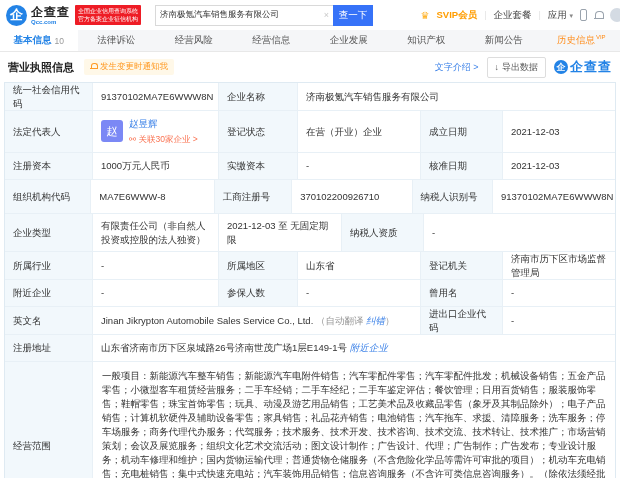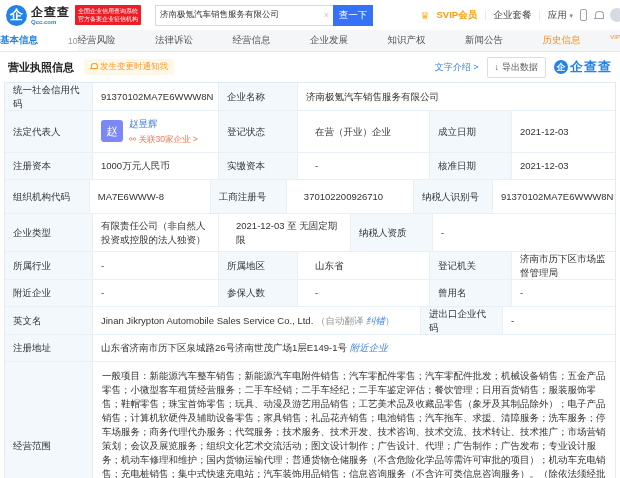--- a/index.html
+++ b/index.html
@@ -31,21 +31,21 @@
   .caret { font-size:7px; color:#888; }
   .phone-ico { width:7px; height:12px; border:1px solid #9aa3ad; border-radius:2px; }
   .bell { position:relative; width:9px; height:9px; }
   .bell:before { content:""; position:absolute; left:1px; top:0; width:7px; height:7px;
     border:1px solid #9aa3ad; border-bottom:none; border-radius:4px 4px 0 0; }
   .bell:after { content:""; position:absolute; left:0; top:7px; width:9px; height:1px; background:#9aa3ad; }
   .avatar-cut { width:14px; height:14px; border-radius:50%; background:#d4dbe3; margin-right:-10px; }
 
   
   .tabbar { height:22px; background:#f5f6f8; border-bottom:1px solid #e8e8e8; display:flex; }
-  .tab { flex:1; display:flex; align-items:center; justify-content:space-between; font-size:9.5px;
+  .tab { flex:1; display:flex; align-items:center; justify-content:center; font-size:9.5px;
     color:#555; cursor:pointer; position:relative; }
   .tab.active { background:#fff; color:#2383e6; font-weight:bold; }
   .tab .cnt { color:#999; font-weight:normal; margin-left:3px; font-size:8.5px; }
   .tab.vip { color:#ff8c19; }
   .tab .vipsup { font-size:6px; color:#ff8c19; position:relative; top:-4px; margin-left:1px; }
 
   
   .sechead { height:30px; display:flex; align-items:center; padding:0 8px; }
   .sectitle { font-size:11px; font-weight:bold; color:#222; }
   .notify { display:flex; align-items:center; gap:3px; background:#fff8e8; color:#ff9b26;
@@ -64,21 +64,21 @@
   .stamp .s-tx { color:#2383e6; font-size:13px; font-weight:bold; letter-spacing:1px; }
 
   
   .lic-table { margin:0 4px; border:1px solid #dfeaf2; border-bottom:none; }
   .row { display:flex; border-bottom:1px solid #e8f0f6; }
   .cell { padding:4px 8px; font-size:9.5px; line-height:1.45; display:flex; align-items:center; }
   .lab { background:#f2f8fc; color:#333; border-right:1px solid #e8f0f6; }
   .val { background:#fff; color:#333; border-right:1px solid #e8f0f6; }
   .val:last-child { border-right:none; }
   .w-l1 { width:88px; }  .w-v1 { width:126px; }
-  .w-l2 { width:79px; }  .w-v2 { width:123px;margin-left:9px; }
+  .w-l2 { width:79px; }  .w-v2 { width:123px; }
   .w-l3 { width:82px; }  .w-v3 { width:122px; flex:1; }
   .w-span-right { flex:1; }           
   .w-span-mid { width:328px; }        
   .h-r1 { height:28px; } .h-r2 { height:42px; } .h-r3 { height:27px; }
   .h-r4 { height:34px; } .h-r5 { height:38px; } .h-r6 { height:28px; }
   .h-r7 { height:27px; } .h-r8 { height:28px; } .h-r9 { height:27px; }
   .blue { color:#3e83e8; cursor:pointer;font-style:italic; }
   .gray { color:#999; }
   .rep { display:flex; align-items:center; gap:6px; }
   .rep-av { width:22px; height:22px; border-radius:3px; background:#7b88f5; color:#fff;
@@ -121,24 +121,24 @@
     <span class="avatar-cut"></span>
   </div>
 </div>
 
 <div class="tabbar">
   <div class="tab active">
       <span>基本信息</span>
       <span class="cnt">10</span>
     </div>
   <div class="tab">
+      <span>法律诉讼</span>
+    </div>
+  <div class="tab">
       <span>经营风险</span>
-    </div>
-  <div class="tab">
-      <span>法律诉讼</span>
     </div>
   <div class="tab">
       <span>经营信息</span>
     </div>
   <div class="tab">
       <span>企业发展</span>
     </div>
   <div class="tab">
       <span>知识产权</span>
     </div>

